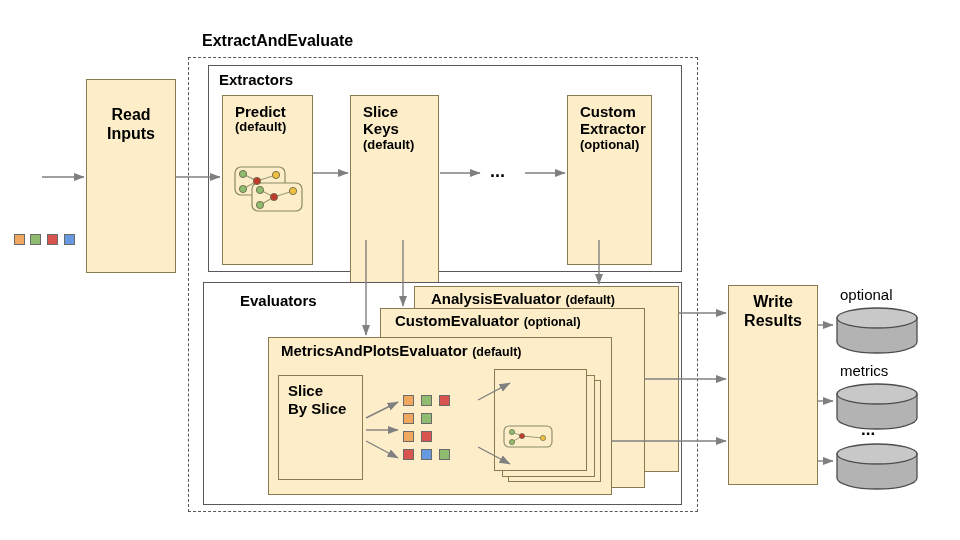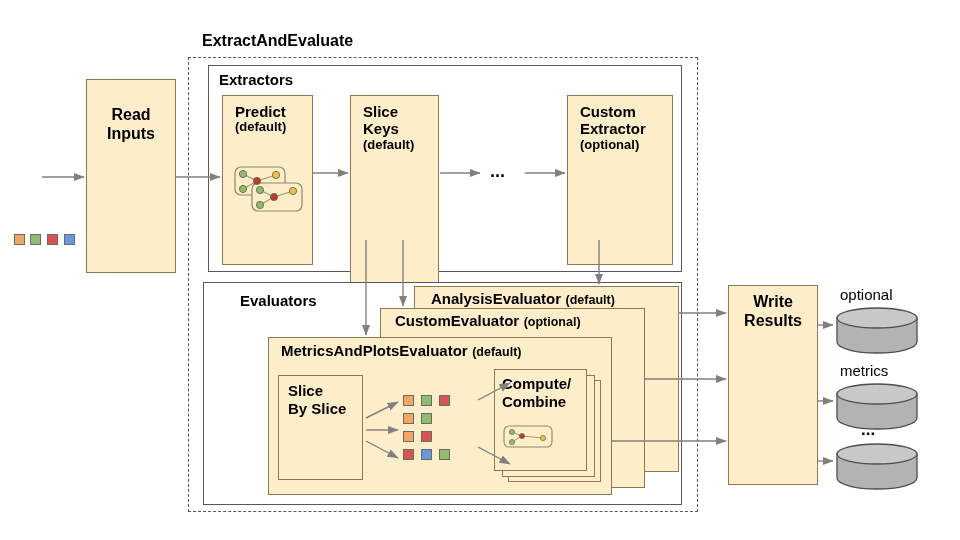--- a/index.html
+++ b/index.html
@@ -66,21 +66,21 @@
 <div class="abs tan-box" style="left:350px;top:95px;width:89px;height:214px;">
   <div style="padding:7px 0 0 12px;line-height:1.15;">
     <div class="boxtitle" style="font-size:15px;">Slice</div>
     <div class="boxtitle" style="font-size:15px;">Keys</div>
     <div class="sub" style="font-size:13px;">(default)</div>
   </div>
 </div>
 
 <div class="lbl" style="left:490px;top:161px;font-size:18px;">...</div>
 
-<div class="abs tan-box" style="left:567px;top:95px;width:106px;height:170px;">
+<div class="abs tan-box" style="left:567px;top:95px;width:85px;height:170px;">
   <div style="padding:7px 0 0 12px;line-height:1.15;">
     <div class="boxtitle" style="font-size:15px;">Custom</div>
     <div class="boxtitle" style="font-size:15px;">Extractor</div>
     <div class="sub" style="font-size:13px;">(optional)</div>
   </div>
 </div>
 
 <div class="abs plain-box" style="left:203px;top:282px;width:479px;height:223px;"></div>
 <div class="lbl" style="left:212px;top:292px;font-size:15px;margin-left:28px;">Evaluators</div>
 
@@ -121,24 +121,20 @@
   <span class="sq" style="left:0px;top:36px;background:#f0a860;"></span>
   <span class="sq" style="left:18px;top:36px;background:#d9534f;"></span>
   <span class="sq" style="left:0px;top:54px;background:#d9534f;"></span>
   <span class="sq" style="left:18px;top:54px;background:#6699e0;"></span>
   <span class="sq" style="left:36px;top:54px;background:#8fbc6e;"></span>
 </div>
 
 <div class="abs tan-box" style="left:508px;top:380px;width:93px;height:102px;"></div>
 <div class="abs tan-box" style="left:502px;top:375px;width:93px;height:102px;"></div>
 <div class="abs tan-box" style="left:494px;top:369px;width:93px;height:102px;">
-  <div style="padding:5px 0 0 7px;line-height:1.18;font-size:15px;font-weight:bold;">
-    <div>Compute/</div>
-    <div>Combine</div>
-  </div>
   <svg width="52" height="26" style="position:absolute;left:8px;top:54px;">
     <rect x="1" y="2" width="48" height="21" rx="5" fill="none" stroke="#8a8a6a" stroke-width="1.1"></rect>
     <line x1="9" y1="8" x2="19" y2="12" stroke="#9a9a7a" stroke-width="1"></line>
     <line x1="9" y1="18" x2="19" y2="12" stroke="#9a9a7a" stroke-width="1"></line>
     <line x1="19" y1="12" x2="40" y2="14" stroke="#9a9a7a" stroke-width="1"></line>
     <circle cx="9" cy="8" r="2.6" fill="#8fbc6e" stroke="#6a6a4a" stroke-width="0.7"></circle>
     <circle cx="9" cy="18" r="2.6" fill="#8fbc6e" stroke="#6a6a4a" stroke-width="0.7"></circle>
     <circle cx="19" cy="12" r="2.6" fill="#c0392b" stroke="#6a6a4a" stroke-width="0.7"></circle>
     <circle cx="40" cy="14" r="2.6" fill="#f0c040" stroke="#6a6a4a" stroke-width="0.7"></circle>
   </svg>

